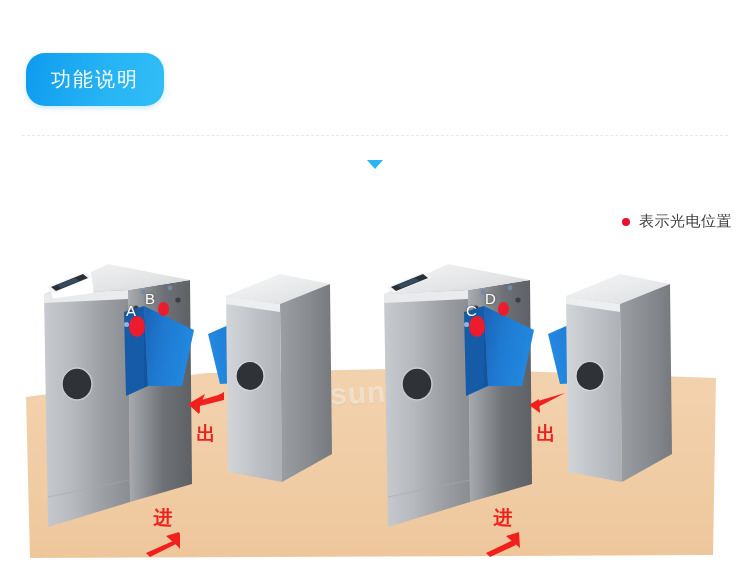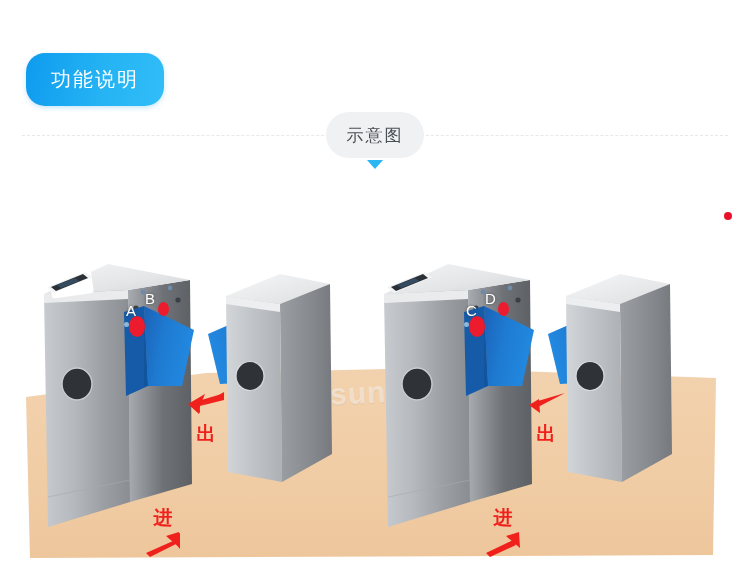--- a/index.html
+++ b/index.html
@@ -179,28 +179,26 @@
 </style>
 </head>
 <body>
 
 <div class="header-pill">
   <span>功能说明</span>
 </div>
 
 <div class="divider-wrap">
   <div class="dashed-line"></div>
-  <div class="center-pill">
-    <span>示意图</span>
-  </div>
 </div>
 <div class="caret"></div>
 
 <div class="legend">
   <span class="legend-dot"></span>
+  <span class="legend-label">表示光电位置</span>
 </div>
 
 <div class="scene">
 
   <svg class="ground" viewBox="0 0 750 337" preserveAspectRatio="none">
     <defs>
       <linearGradient id="gndG" x1="0" y1="0" x2="0" y2="1">
         <stop offset="0%" stop-color="#f2d2ae"></stop>
         <stop offset="60%" stop-color="#f0cca4"></stop>
         <stop offset="100%" stop-color="#eec69c"></stop>

